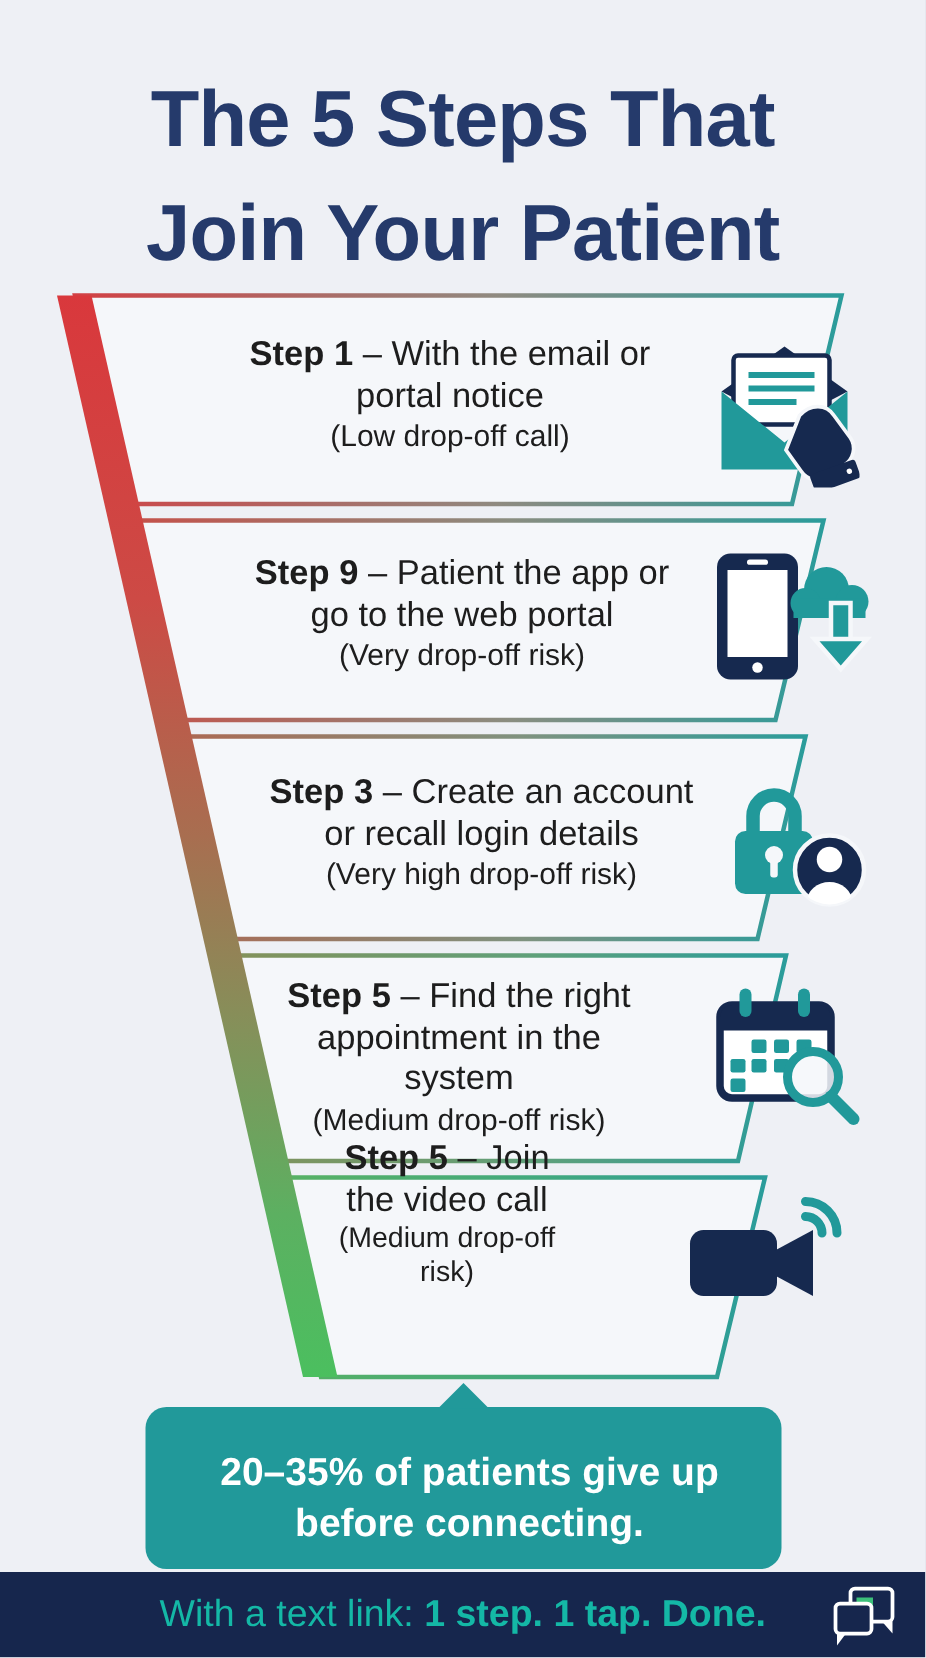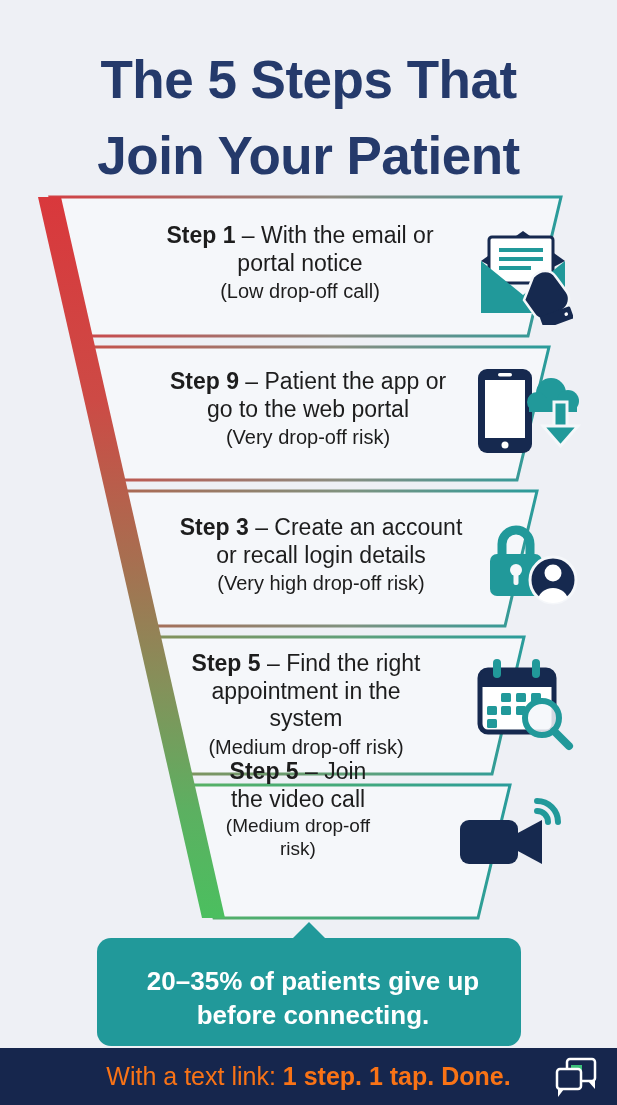--- a/index.html
+++ b/index.html
@@ -41,21 +41,21 @@
   }
   .callout-text {
     color:#ffffff; font-weight:bold; font-size:26px; line-height:1.3;
     text-align:center; max-width:392px;
   }
   
   .footer {
     position:absolute; left:0; top:1048px; width:617px; height:57px;
     background:#16264d; display:flex; align-items:center; justify-content:center;
   }
-  .footer-text { color:#f97316; font-size:25px; }
+  .footer-text { color:#14b8a6; font-size:25px; }
   .footer-text .b { font-weight:bold; }
   .footer-icon { position:absolute; right:18px; top:9px; }
 </style>
 </head>
 <body>
 
 <div class="page">
 
   <div class="title">
     <div>The 5 Steps That</div>

